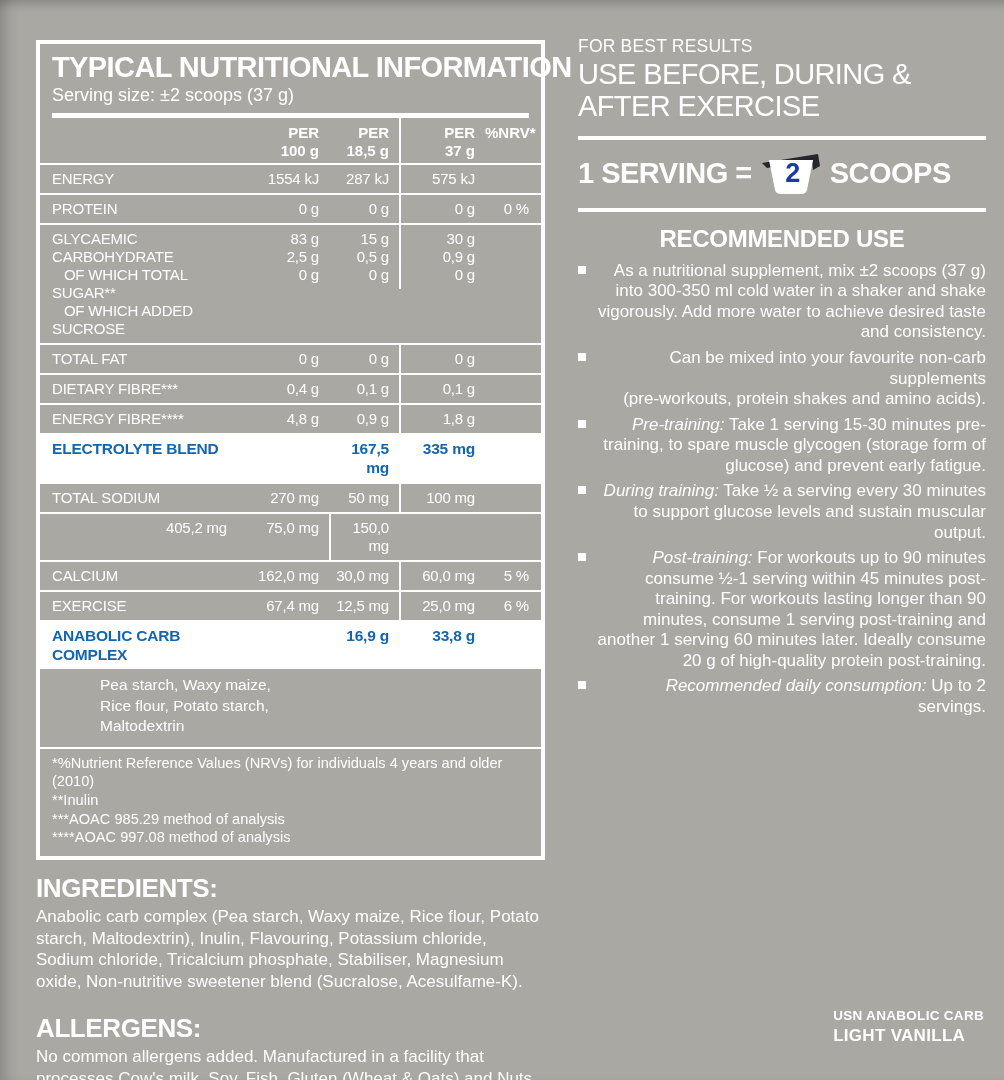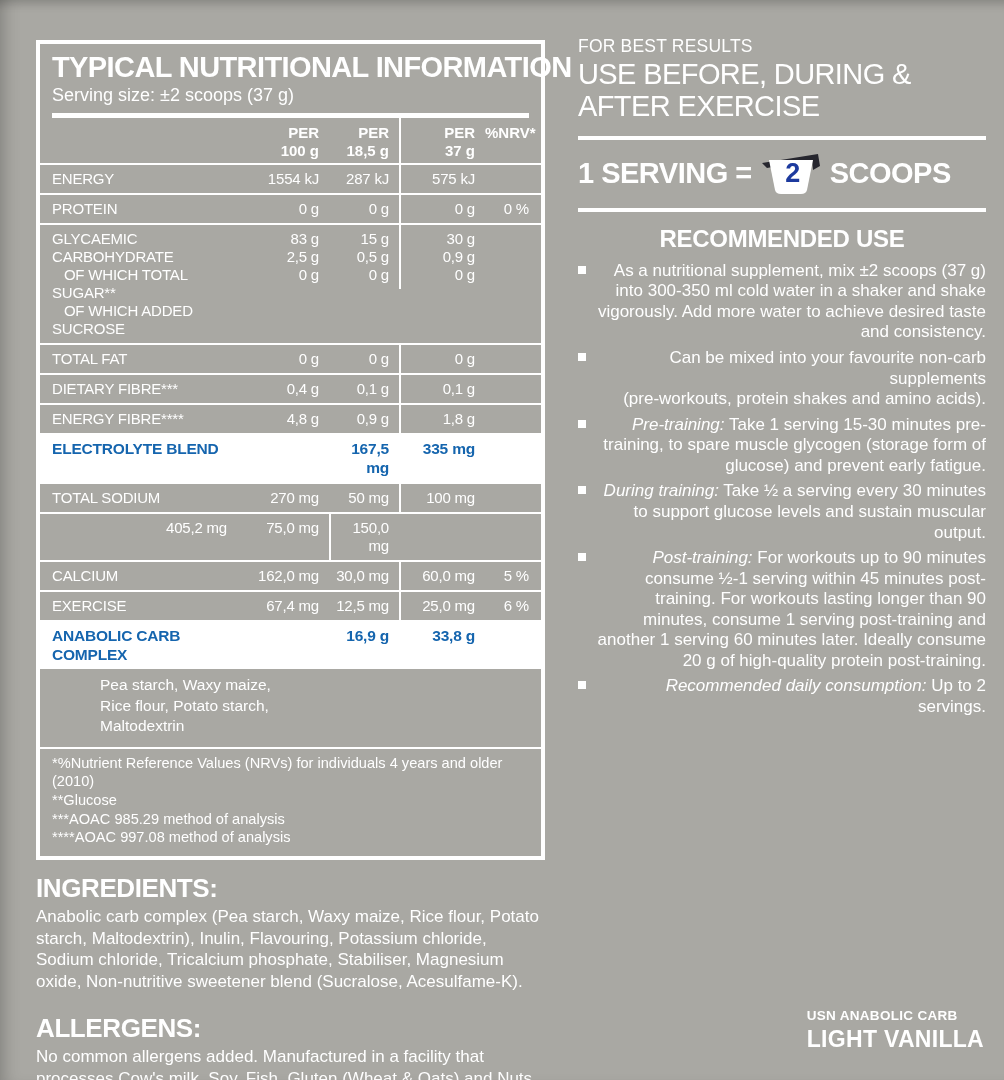--- a/index.html
+++ b/index.html
@@ -63,21 +63,21 @@
   }
   .ru-heading{font-size:24px;font-weight:bold;letter-spacing:-0.3px;margin-top:11px;text-align:center;}
   .ru-list{list-style:none;margin:8px 0 0 0;padding:0;font-size:17px;line-height:1.21;text-align:right;}
   .ru-list li{position:relative;padding-left:17px;margin-bottom:5px;}
   .bullet-sq{position:absolute;left:0;top:5px;width:8px;height:8px;background:#fff;display:block;}
   .lead{font-style:italic;}
   .b-text{white-space:pre-line;}
 
   .footer{position:absolute;right:20px;top:1008px;line-height:1.25;}
   .product-name{font-size:13.5px;font-weight:bold;letter-spacing:0.3px;}
-  .product-flavour{font-size:23px;font-weight:bold;letter-spacing:0.3px;}
+  .product-flavour{font-size:17px;font-weight:bold;letter-spacing:0.3px;}
 </style>
 </head>
 <body>
 
 <div class="left-col">
 
   <div class="nutri-box">
     <div class="nutri-head">
       <div class="nutri-title">TYPICAL NUTRITIONAL INFORMATION</div>
       <div class="serving">Serving size: ±2 scoops (37 g)</div>
@@ -190,21 +190,21 @@
         </div>
       </div>
 
     <div class="complex-note">Pea starch, Waxy maize,
 Rice flour, Potato starch,
 Maltodextrin</div>
 
     <div class="footnotes">
 
     <div>*%Nutrient Reference Values (NRVs) for individuals 4 years and older (2010)</div>
-        <div>**Glucose</div>
+        <div>**Inulin</div>
         <div>***AOAC 985.29 method of analysis</div>
         <div>****AOAC 997.08 method of analysis</div>
       </div>
   </div>
 
   <div class="section">
     <div class="section-heading">INGREDIENTS:</div>
     <div class="section-body">Anabolic carb complex (Pea starch, Waxy maize, Rice flour, Potato starch, Maltodextrin), Inulin, Flavouring, Potassium chloride, Sodium chloride, Tricalcium phosphate, Stabiliser, Magnesium oxide, Non-nutritive sweetener blend (Sucralose, Acesulfame-K).</div>
   </div>
 

